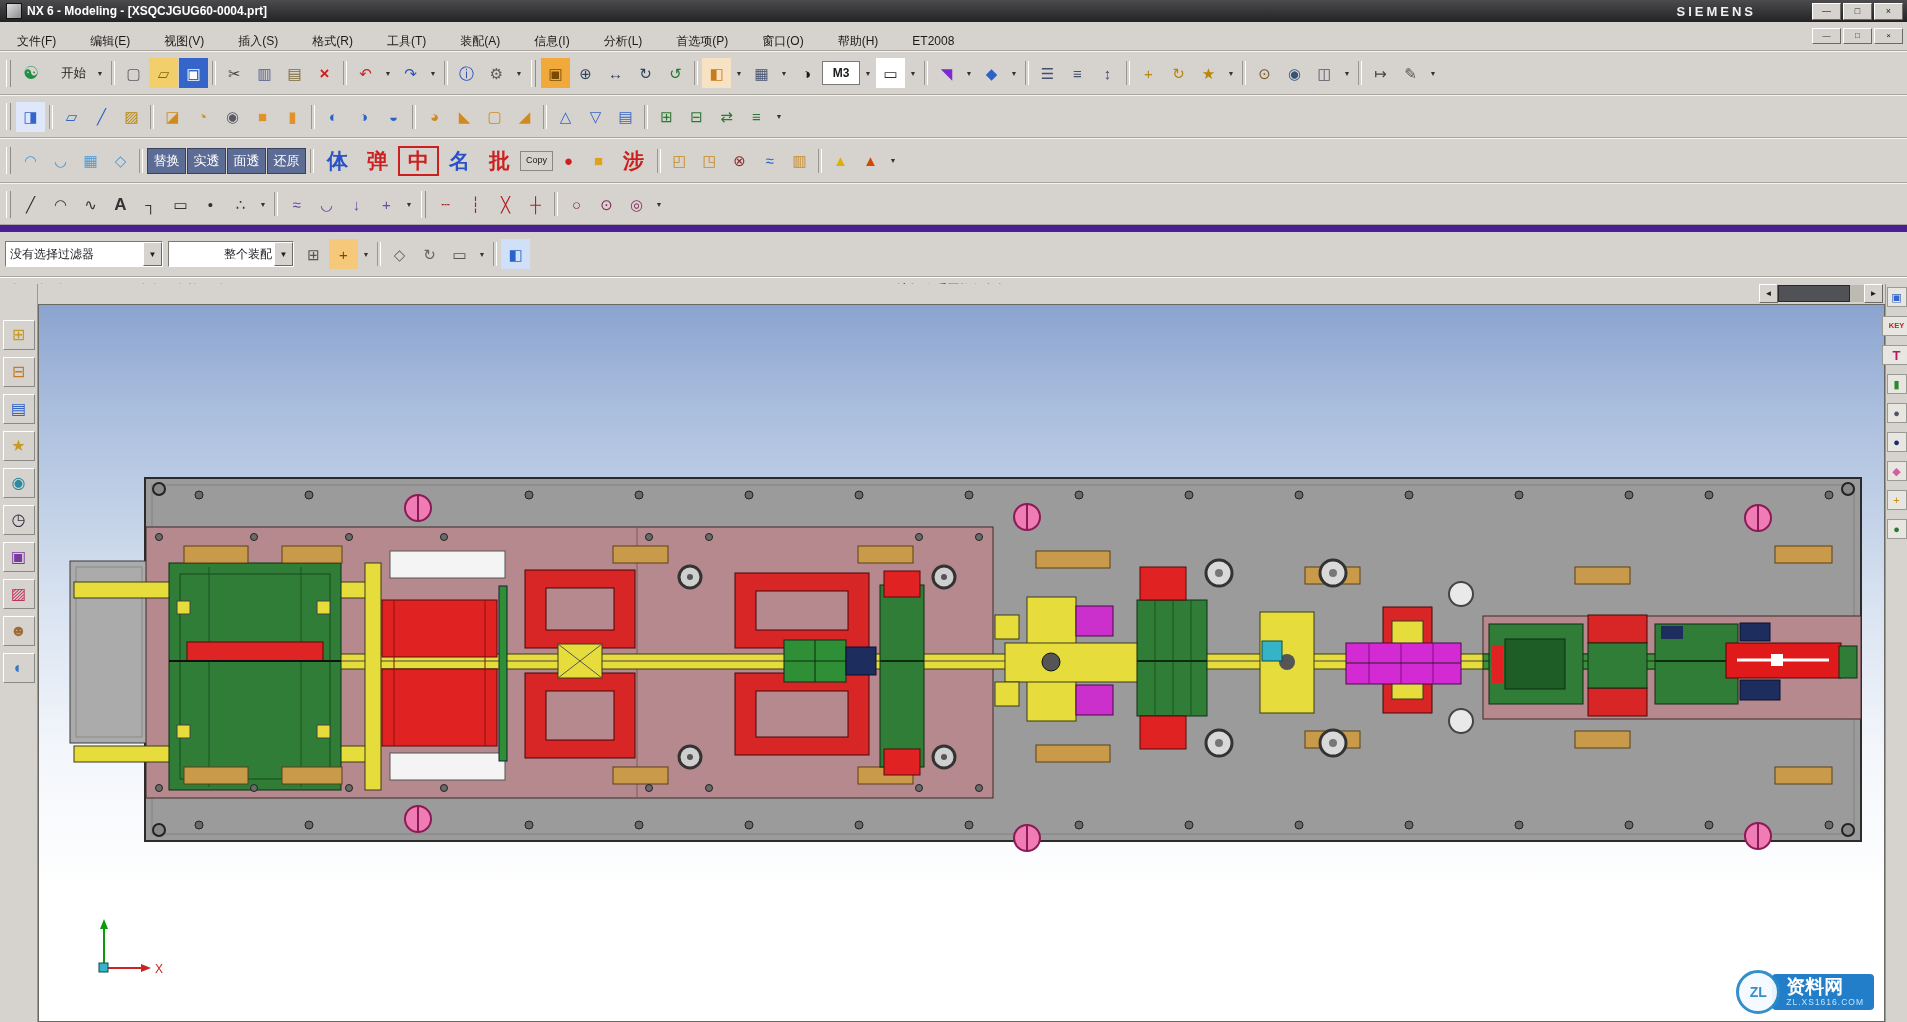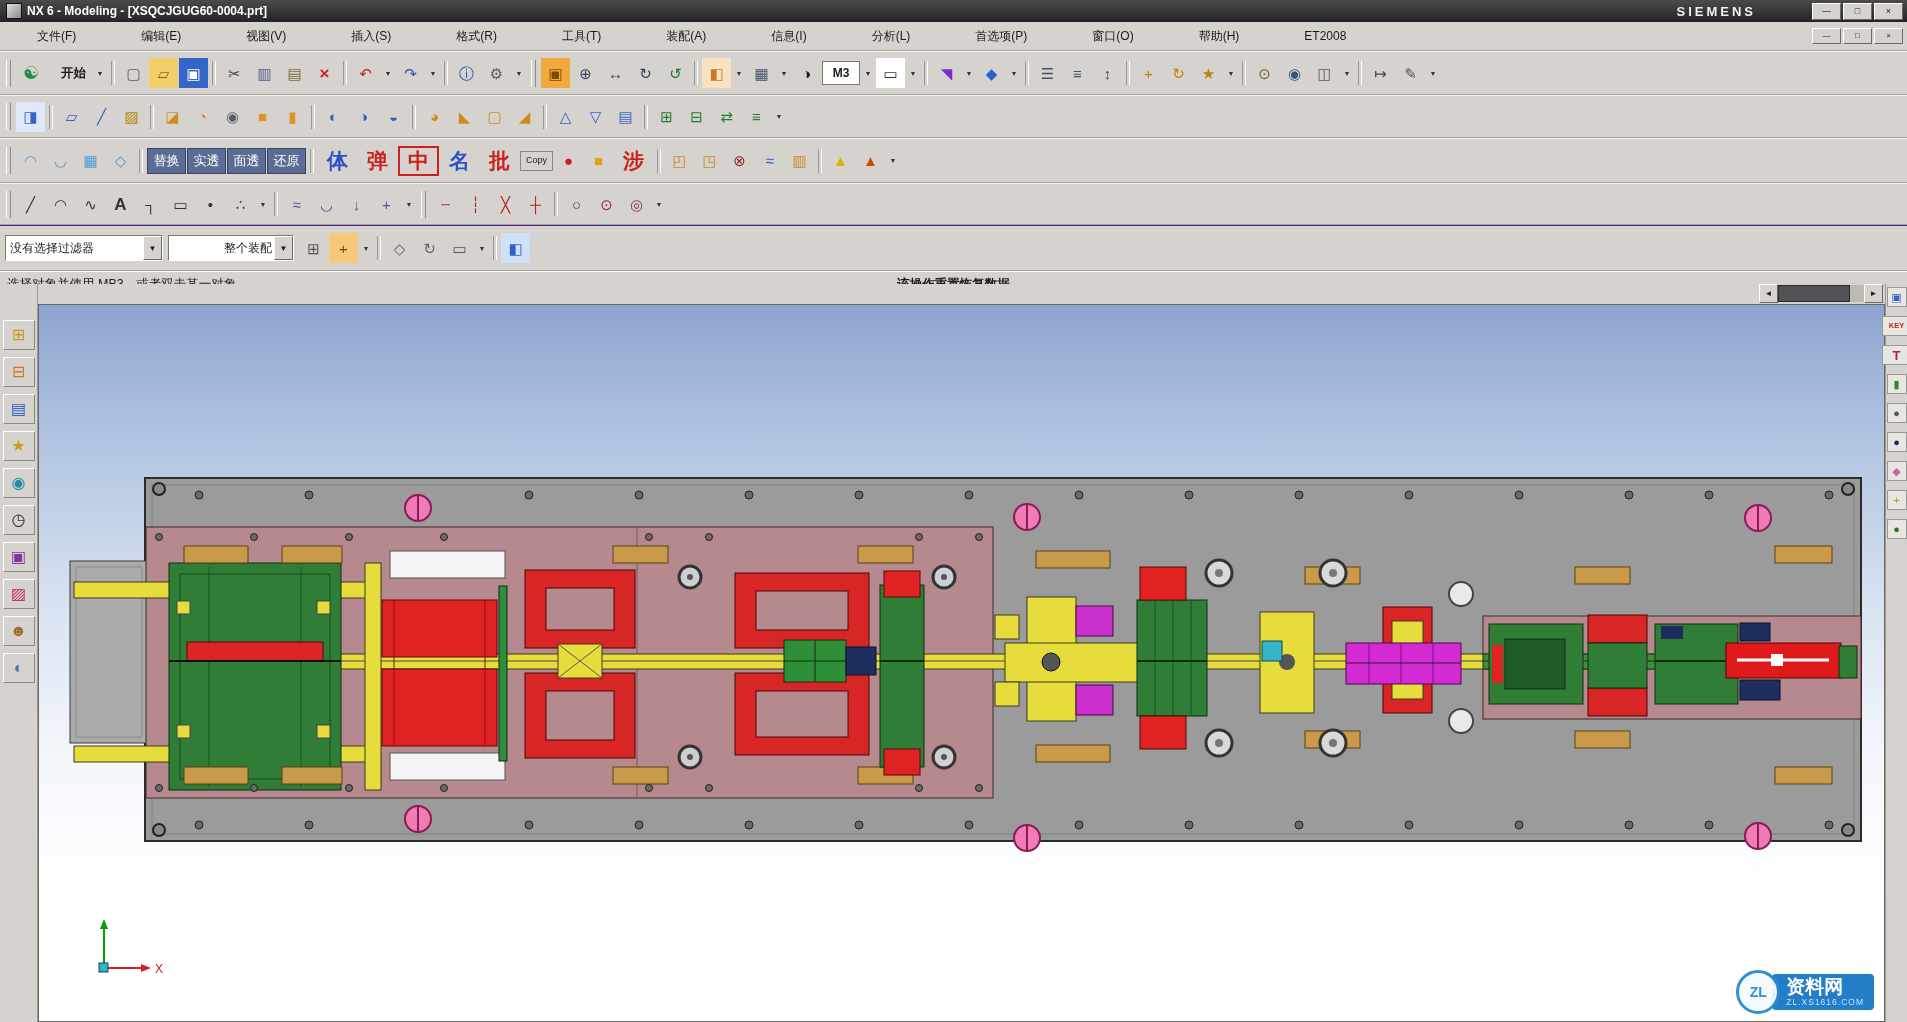--- a/index.html
+++ b/index.html
@@ -14,21 +14,21 @@
   .title-text{font-weight:bold;white-space:nowrap;}
   .brand{margin-left:auto;margin-right:56px;font-weight:bold;letter-spacing:3px;font-size:13px;color:#f0f0f0;}
   .win-controls{display:flex;gap:2px;}
   .win-controls .titem{width:18px;height:15px;background:#d6d3ce;border:1px solid;border-color:#fff #6a6a64 #6a6a64 #fff;
             display:inline-flex;align-items:center;justify-content:center;color:#222;}
   .win-controls .glyph{font-size:9px;line-height:1;}
 
   
   .menubar{height:28px;display:flex;align-items:center;background:#d6d3ce;border-bottom:1px solid #a8a59e;}
   .menu-items{display:flex;align-items:center;height:100%;}
-  .menu-items .titem{display:inline-flex;align-items:center;height:22px;padding:0 27px;font-size:12.5px;cursor:default;margin-left:9px;}
+  .menu-items .titem{display:inline-flex;align-items:flex-end;height:22px;padding:0 16px;font-size:12.5px;cursor:default;}
   .mdi-controls{margin-left:auto;display:flex;gap:2px;margin-right:4px;}
   .mdi-controls .titem{width:17px;height:14px;background:#d6d3ce;border:1px solid;border-color:#fff #6a6a64 #6a6a64 #fff;
             display:inline-flex;align-items:center;justify-content:center;}
   .mdi-controls .glyph{font-size:8px;}
 
   
   .tbrow{display:flex;align-items:center;background:#d6d3ce;border-top:1px solid #f4f3f0;
          border-bottom:1px solid #a8a59e;padding-left:2px;gap:1px;}
   .row1{height:42px}.row2{height:41px}.row3{height:43px}.row4{height:40px}
   .titem{display:inline-flex;align-items:center;justify-content:center;height:28px;min-width:27px;
@@ -36,39 +36,39 @@
   .glyph{font-size:15px;line-height:1;}
   .lbl{font-size:12px;line-height:1;}
   .glyph:empty,.lbl:empty{display:none;}
   .t-dd{min-width:11px;width:12px;color:#333;}
   .t-dd .glyph{font-size:7px;}
   .t-sep{min-width:2px;width:2px;height:24px;border:none;border-left:1px solid #9a978f;border-right:1px solid #fff;margin:0 3px;}
   .t-grip{min-width:3px;width:3px;height:27px;border:none;border-left:1px solid #fff;border-right:1px solid #8f8c85;margin:0 4px;}
   .t-logo{width:28px;}
   .t-logo .glyph{font-size:18px;}
   .t-text{padding:0 5px;}
-  .k-menu-text .lbl{font-weight:bold;font-size:12.5px;margin-left:8px;}
+  .k-menu-text .lbl{font-weight:normal;font-size:12.5px;margin-left:8px;}
   .k-bold .glyph{font-weight:bold;font-size:17px;}
   .k-dark{background:#5c6c94;border:1px solid #39415c;height:24px;}
   .k-dark .lbl{color:#fff;font-size:13px;}
   .k-big .lbl{font-size:21px;font-weight:bold;}
   .k-blue-char .lbl{color:#2a52c8;}
   .k-red-char .lbl{color:#cc1f1f;}
   .k-boxed{border:2px solid #cc1f1f;height:26px;}
   .k-tiny{border:1px solid #888;height:18px;min-width:20px;}
   .k-tiny .lbl{font-size:9px;}
   .k-mini-box{border:1px solid #7a7a72;background:#fff;height:22px;min-width:26px;}
   .k-mini-box .lbl{font-weight:bold;font-size:12px;}
   .k-key{font-size:7px;}
   .k-key .lbl{font-size:7.5px;font-weight:bold;color:#c22222;}
   .k-tchar .lbl{font-size:13px;font-weight:bold;color:#b02060;}
 
   
   .selbar{height:44px;display:flex;align-items:center;gap:5px;padding-left:5px;background:#d6d3ce;
-          border-top:1px solid #4c1d95;border-bottom:1px solid #a8a59e;}
+          border-top:7px solid #4c1d95;border-bottom:1px solid #a8a59e;}
   .combo{display:flex;align-items:center;height:24px;background:#fff;border:1px solid;
          border-color:#7a7a72 #fff #fff #7a7a72;padding-left:4px;font-size:12px;}
   .combo-type{width:152px;}
   .combo-scope{width:120px;text-align:right;}
   .combo-val{flex:1;white-space:nowrap;overflow:hidden;}
   .combo-btn{width:17px;height:22px;margin-left:2px;background:#d6d3ce;border:1px solid;
              border-color:#fff #6a6a64 #6a6a64 #fff;font-size:8px;display:flex;align-items:center;justify-content:center;padding:0;}
   .selitems{display:flex;align-items:center;gap:1px;}
 
   

